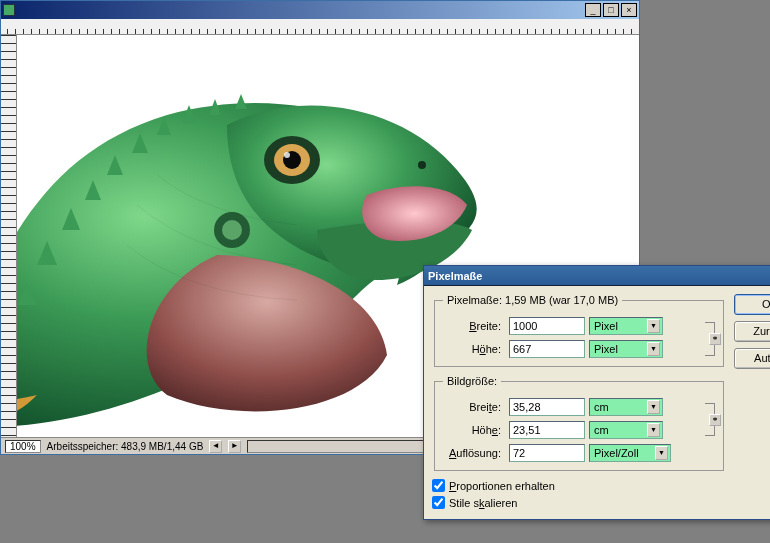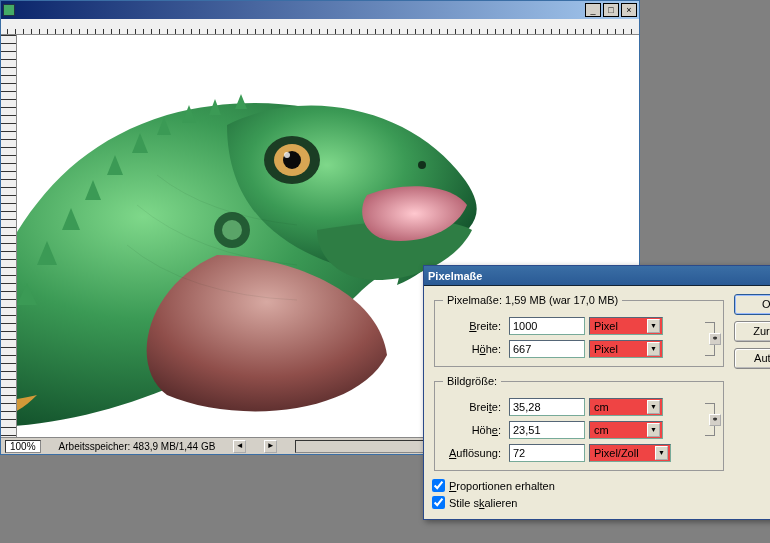--- a/index.html
+++ b/index.html
@@ -86,21 +86,21 @@
   }
   .status {
     height: 17px;
     background: #d4d0c8;
     border-top: 1px solid #888;
     display:flex;
     align-items:center;
     font-size:10px;
     color:#000;
     padding: 0 4px;
-    gap: 18px;
+    gap: 6px;
   }
   .status .field {
     background:#fff;
     border:1px inset #888;
     padding: 0 4px;
     height:13px;
     line-height:12px;
   }
   .status .nav {
     width:13px; height:13px;
@@ -165,21 +165,21 @@
     background:#fff;
     padding: 0 3px;
     font-family:inherit; font-size:11px;
     line-height:16px;
   }
   .sel {
     width: 74px;
     height:18px;
     border:1px solid #7a9;
     border-top-color:#567; border-left-color:#567;
-    background:#ef4444;
+    background:#86efac;
     font-family:inherit; font-size:11px;
     display:flex; align-items:center;
     padding:0 2px 0 4px;
     justify-content:space-between;
   }
   .sel.wide{width:82px;}
   .sel .arrow{
     width:13px; height:14px;
     background:#d9d6c9;
     border:1px outset #fff;

